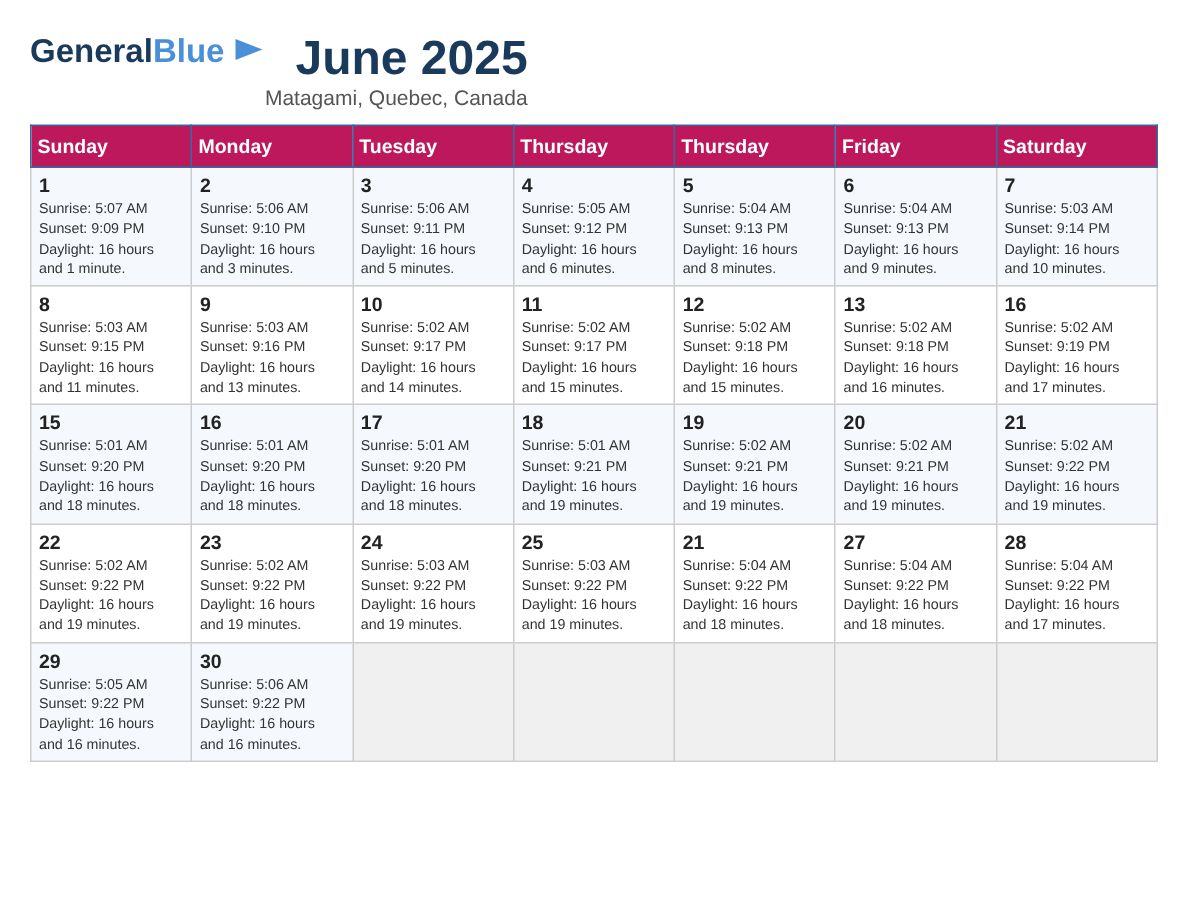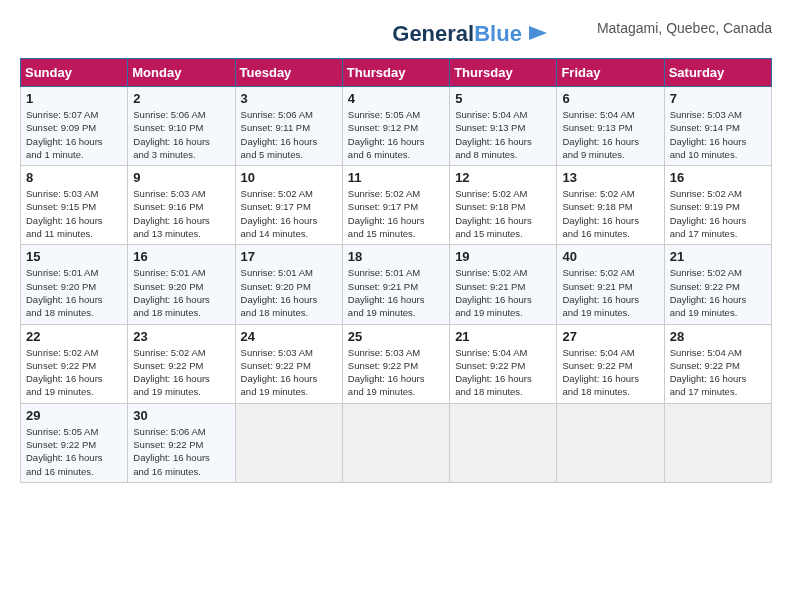--- a/index.html
+++ b/index.html
@@ -5,24 +5,23 @@
     * { box-sizing: border-box; margin: 0; padding: 0; }
     body {
       font-family: Arial, sans-serif;
       background: #fff;
       width: 792px;
       min-height: 612px;
       padding: 20px;
     }
     .header {
       display: flex;
-      justify-content: flex-end;
+      justify-content: flex-start;
       align-items: flex-start;
       margin-bottom: 10px;
-      gap: 48px;
     }
     .logo {
       display: flex;
       align-items: center;
     }
     .logo-text {
       font-size: 22px;
       font-weight: bold;
       color: #1a3a5c;
       line-height: 1.1;
@@ -101,20 +100,21 @@
         </span>
         <div style="margin-left:5px;margin-top:2px;">
           <svg width="22" height="22" viewBox="0 0 22 22">
             <polygon points="2,4 20,11 2,18" fill="#4a90d9"></polygon>
           </svg>
         </div>
       </div>
     </div>
   </div>
   <div class="title-block">
+    <div class="month-title">June 2025</div>
     <div class="location">Matagami, Quebec, Canada</div>
   </div>
 </div>
 
 <table class="calendar">
   <thead>
     <tr>
     <th>Sunday</th>
         <th>Monday</th>
         <th>Tuesday</th>
@@ -200,21 +200,21 @@
         </td>
         <td>
           <span class="day-number">18</span>
           <div class="day-info">Sunrise: 5:01 AM<br>Sunset: 9:21 PM<br>Daylight: 16 hours<br>and 19 minutes.</div>
         </td>
         <td>
           <span class="day-number">19</span>
           <div class="day-info">Sunrise: 5:02 AM<br>Sunset: 9:21 PM<br>Daylight: 16 hours<br>and 19 minutes.</div>
         </td>
         <td>
-          <span class="day-number">40</span>
+          <span class="day-number">20</span>
           <div class="day-info">Sunrise: 5:02 AM<br>Sunset: 9:21 PM<br>Daylight: 16 hours<br>and 19 minutes.</div>
         </td>
         <td>
           <span class="day-number">21</span>
           <div class="day-info">Sunrise: 5:02 AM<br>Sunset: 9:22 PM<br>Daylight: 16 hours<br>and 19 minutes.</div>
         </td>
       </tr>
       <tr>
         <td>
           <span class="day-number">22</span>

